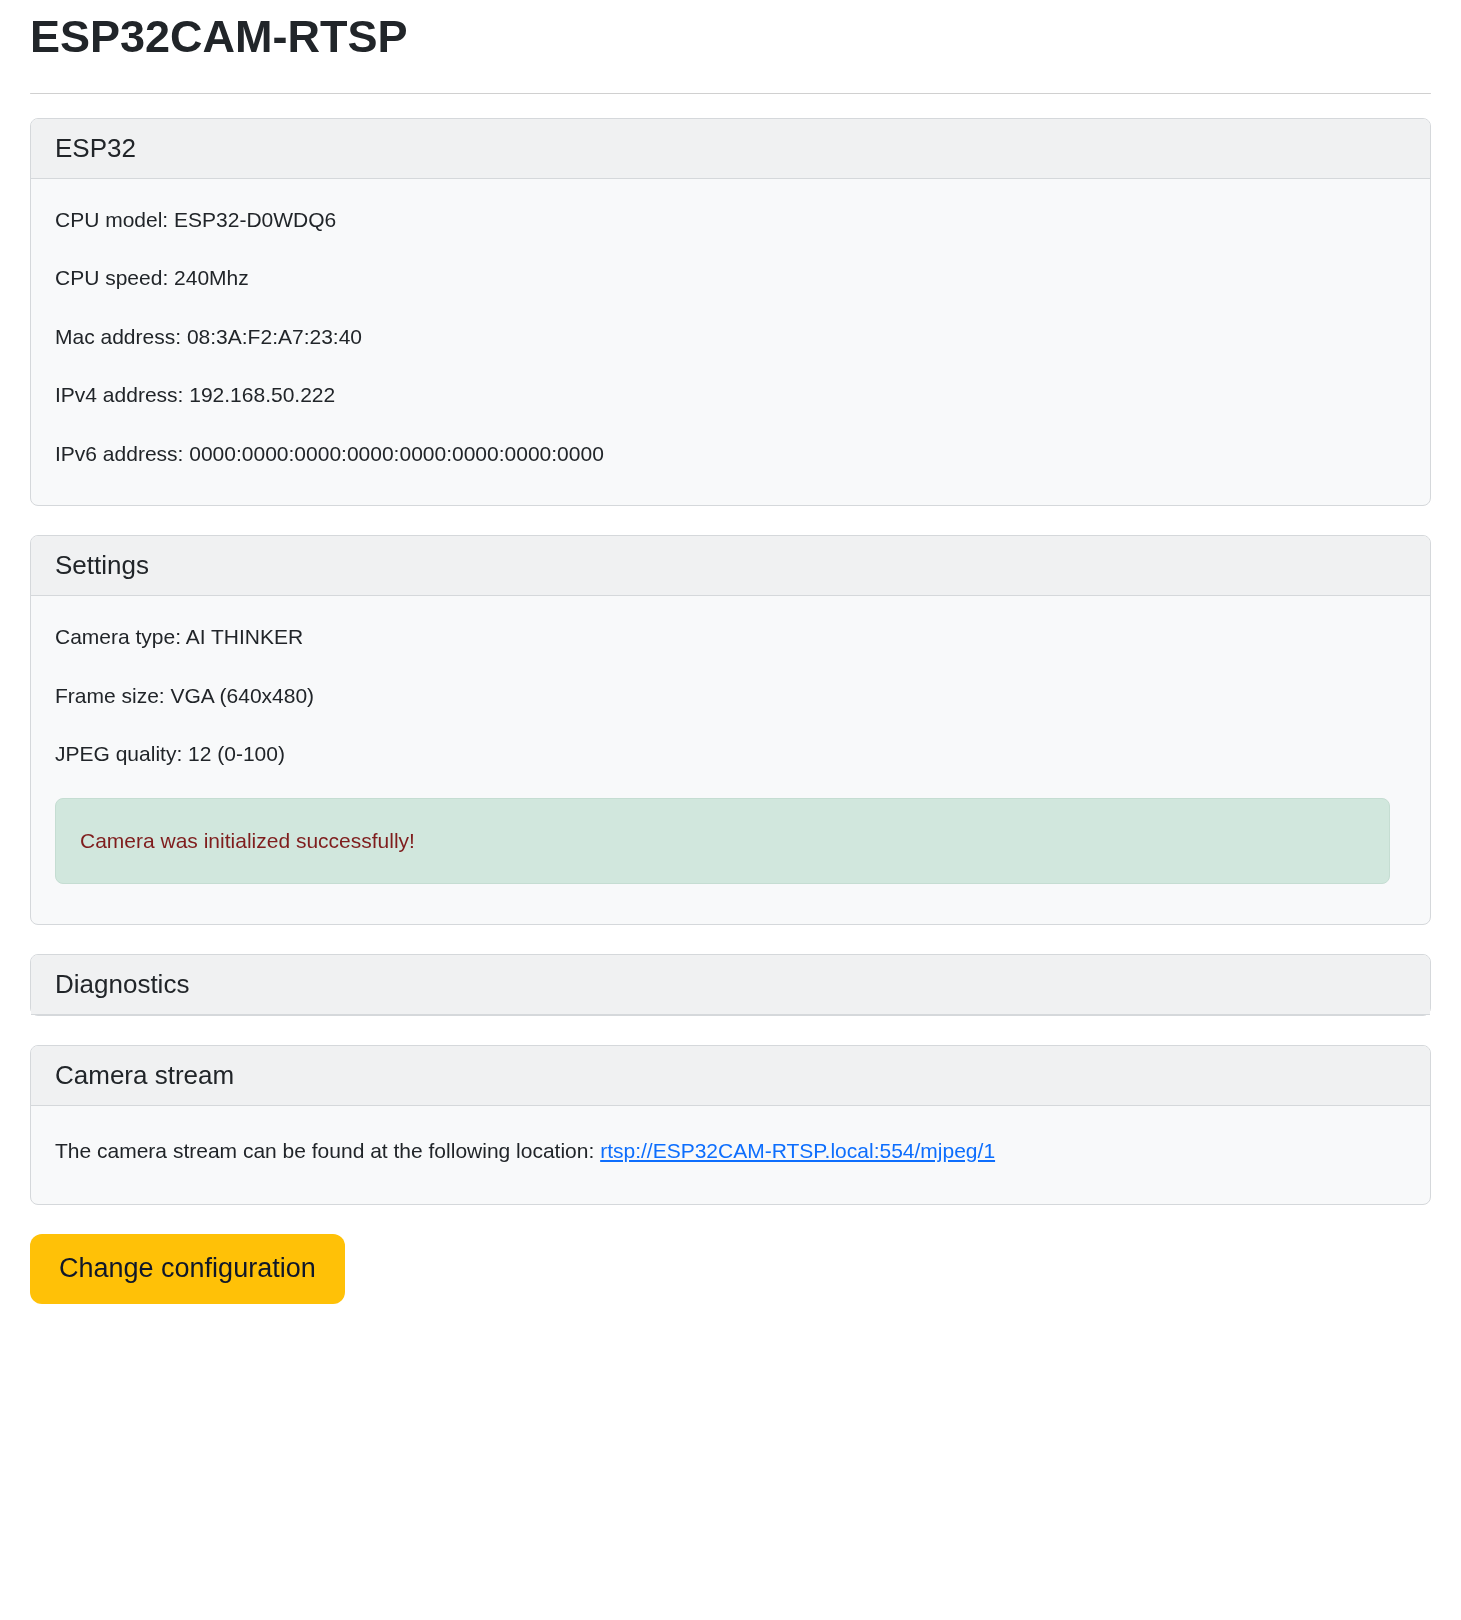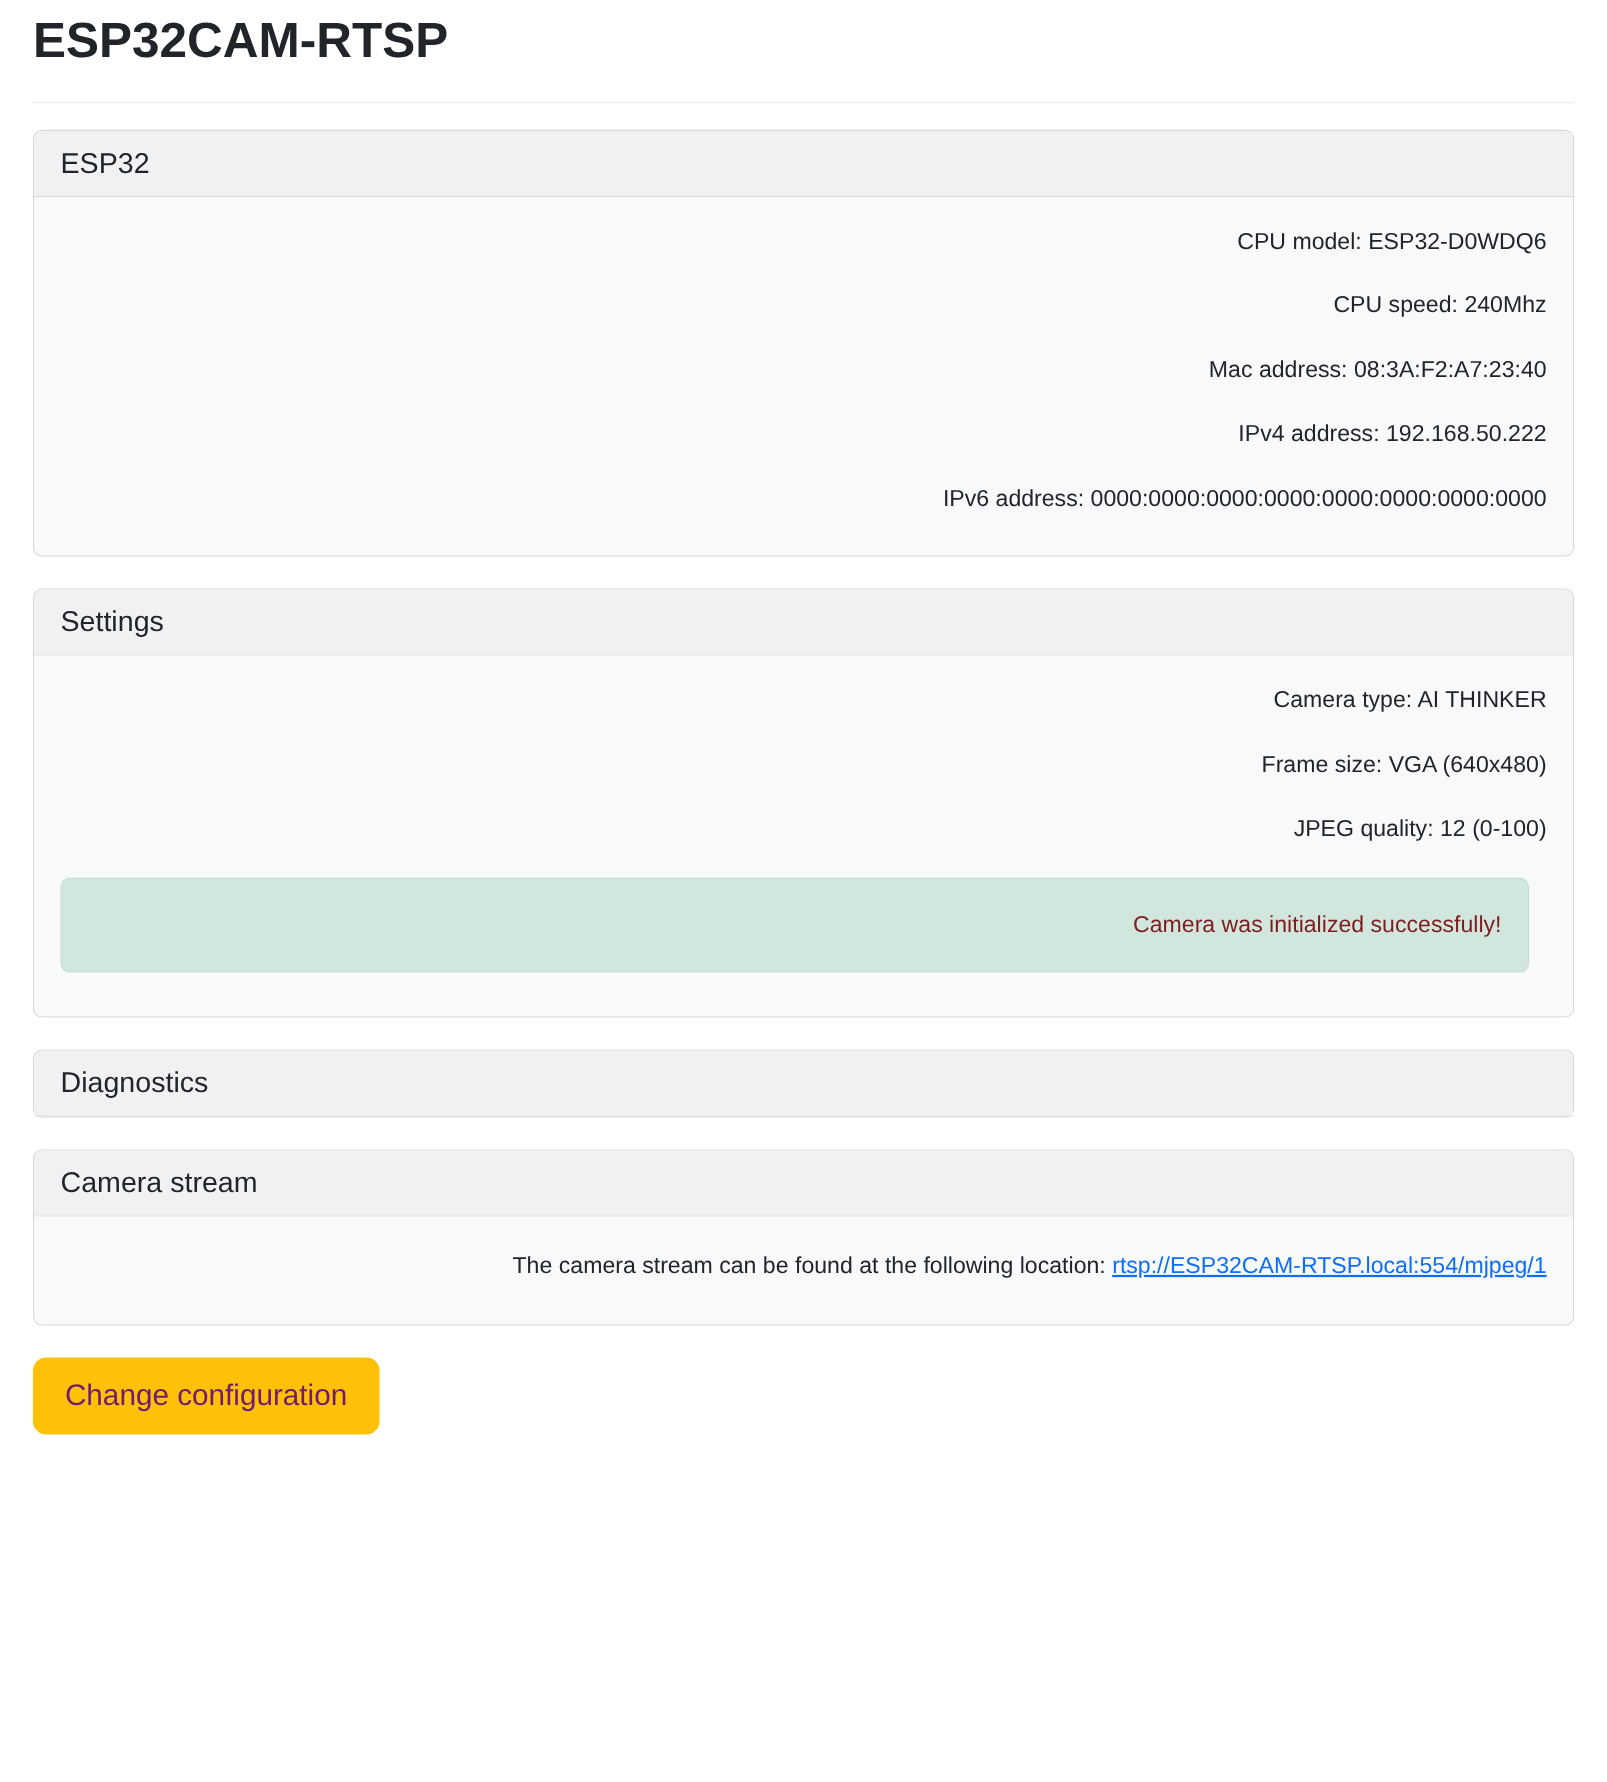--- a/index.html
+++ b/index.html
@@ -39,21 +39,20 @@
     border-radius: 7px 7px 0 0;
     padding: 14px 24px;
     font-size: 26px;
     font-weight: 400;
     color: #212529;
   }
   .card-body {
     padding: 26px 24px 24px 24px;
     font-size: 21px;
     line-height: 1.45;
-    text-align: right;
   }
   .row-line {
     margin: 0 0 28px 0;
   }
   .card-body .row-line:last-child {
     margin-bottom: 12px;
   }
   .card-body .stream-line {
     margin: 4px 0 14px 0;
   }
@@ -67,21 +66,21 @@
     font-size: 21px;
   }
   .stream-link {
     color: #0d6efd;
     text-decoration: underline;
     cursor: pointer;
   }
   .btn-warning {
     display: inline-block;
     background: #ffc107;
-    color: #701a75;
+    color: #0f172a;
     border: none;
     border-radius: 12px;
     padding: 15px 29px;
     font-size: 27px;
     font-family: inherit;
     line-height: 1.45;
     cursor: pointer;
   }
 </style>
 </head>

